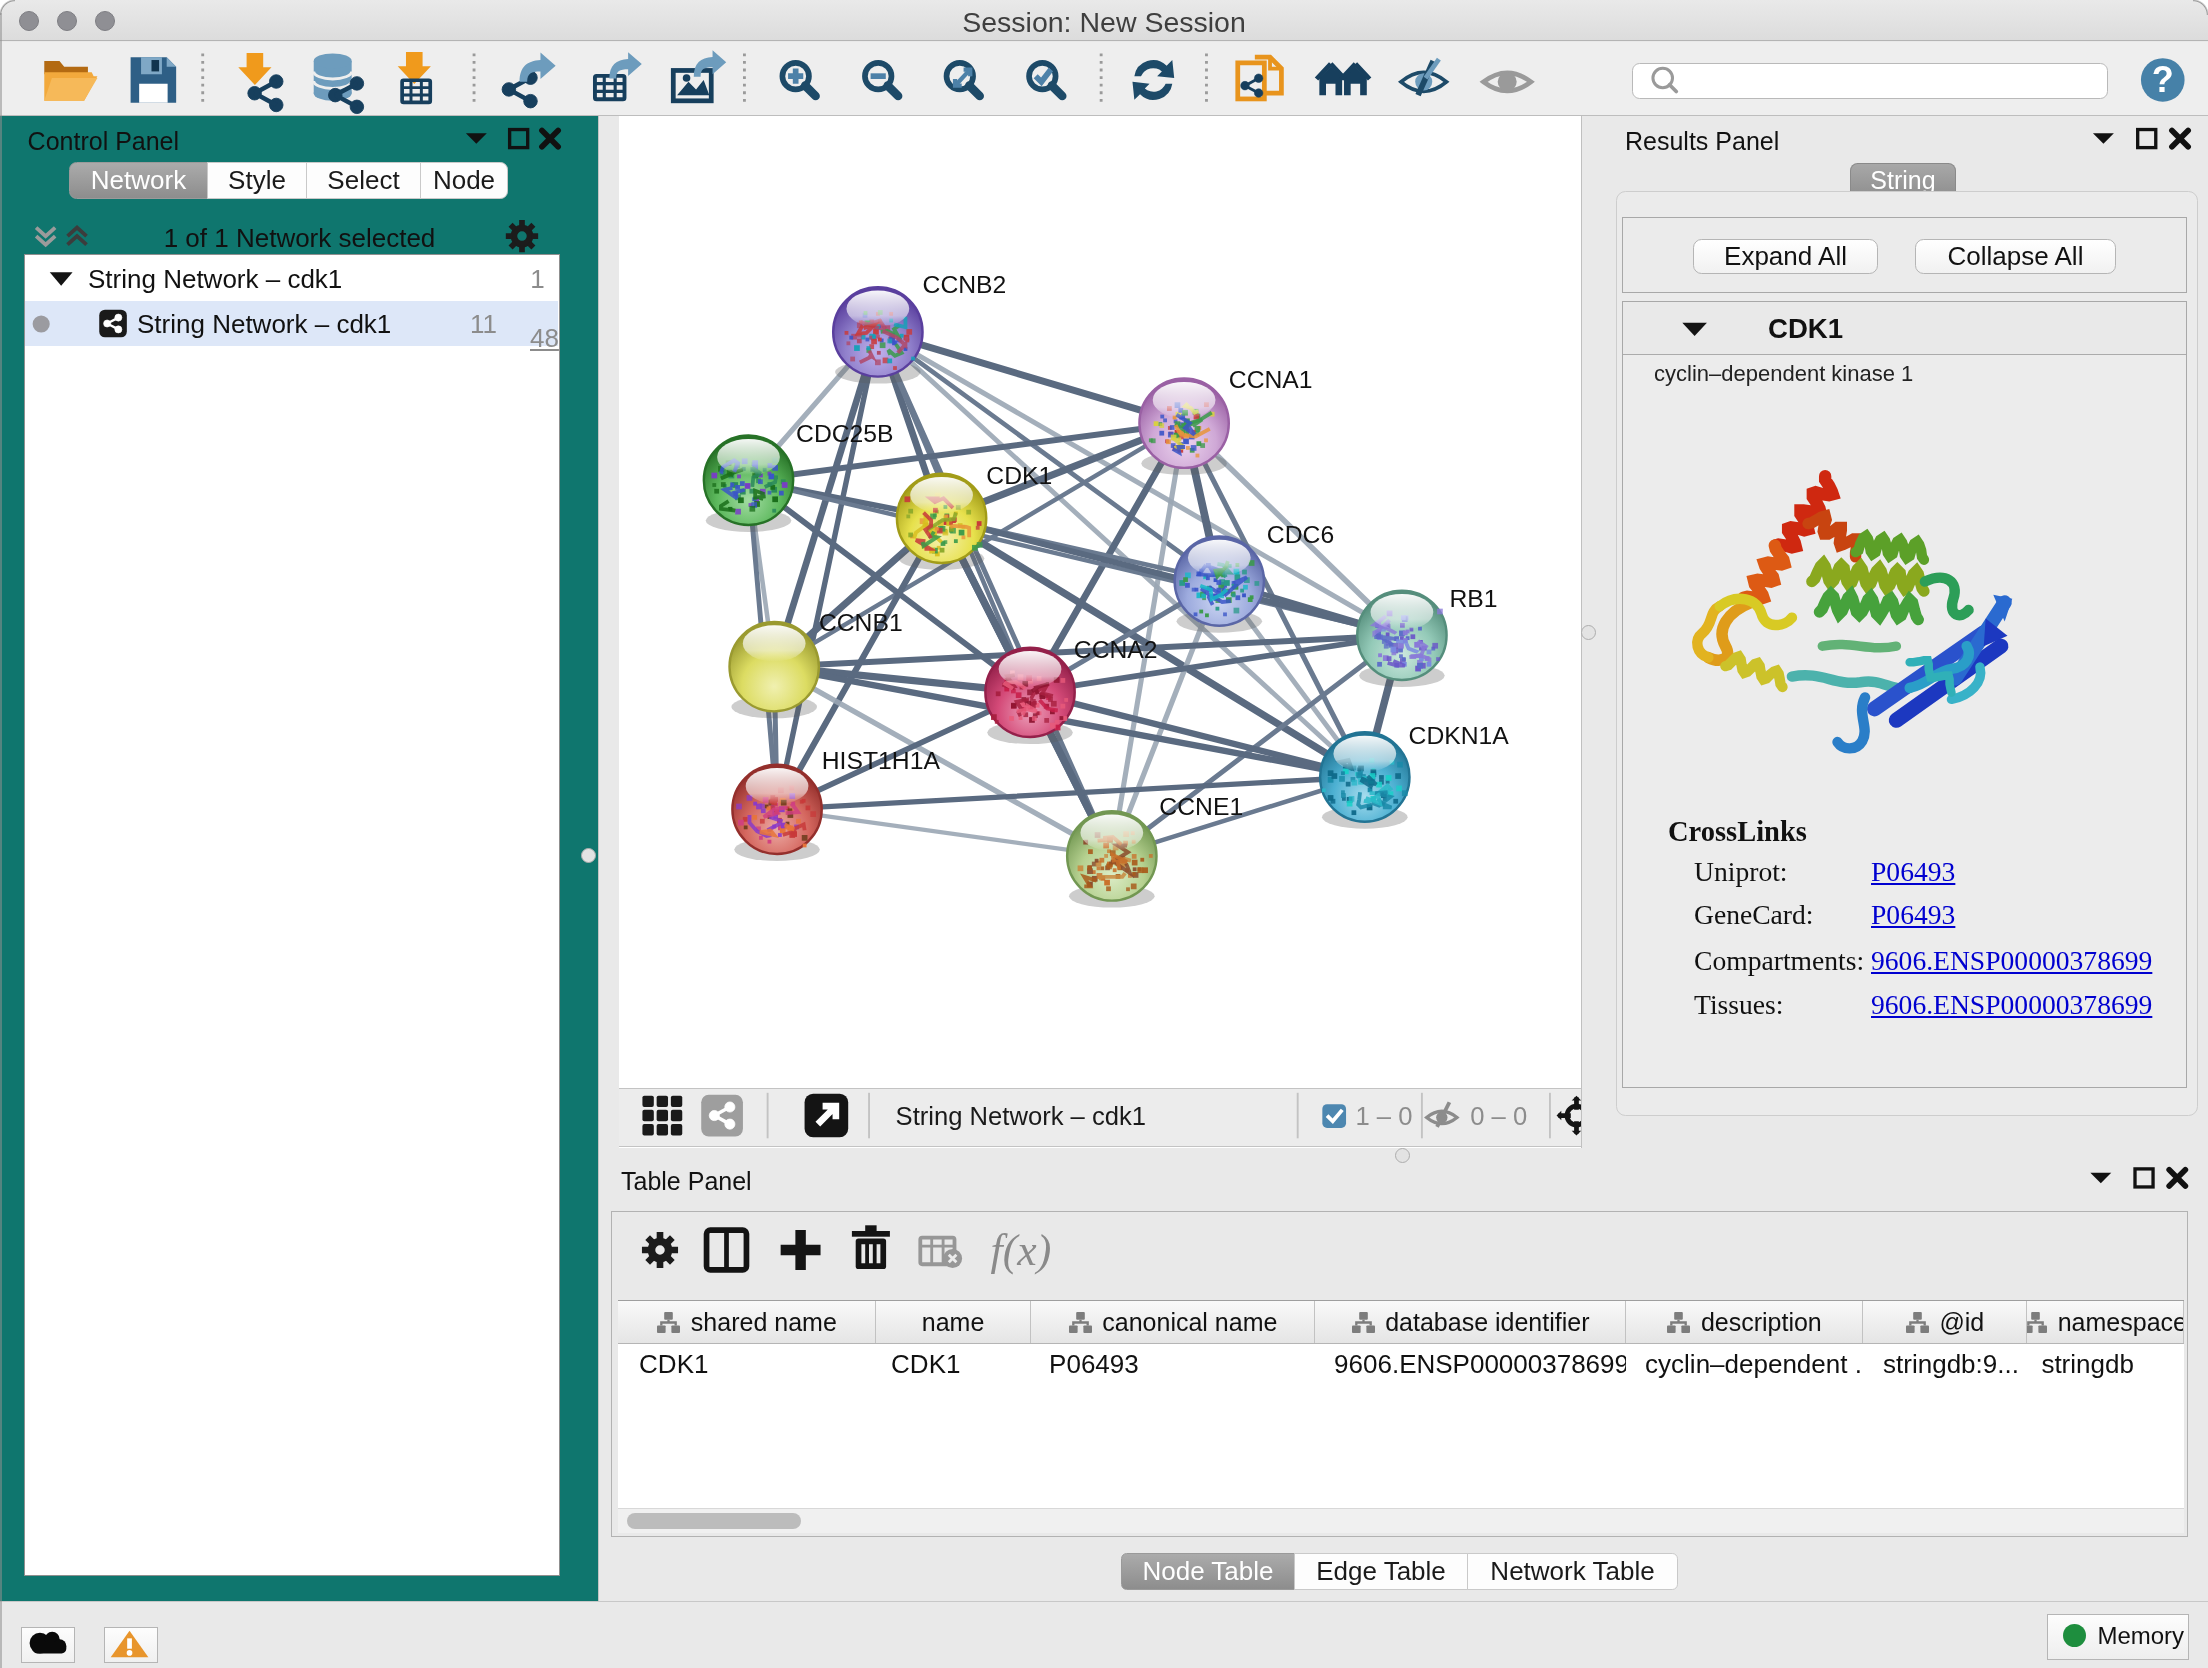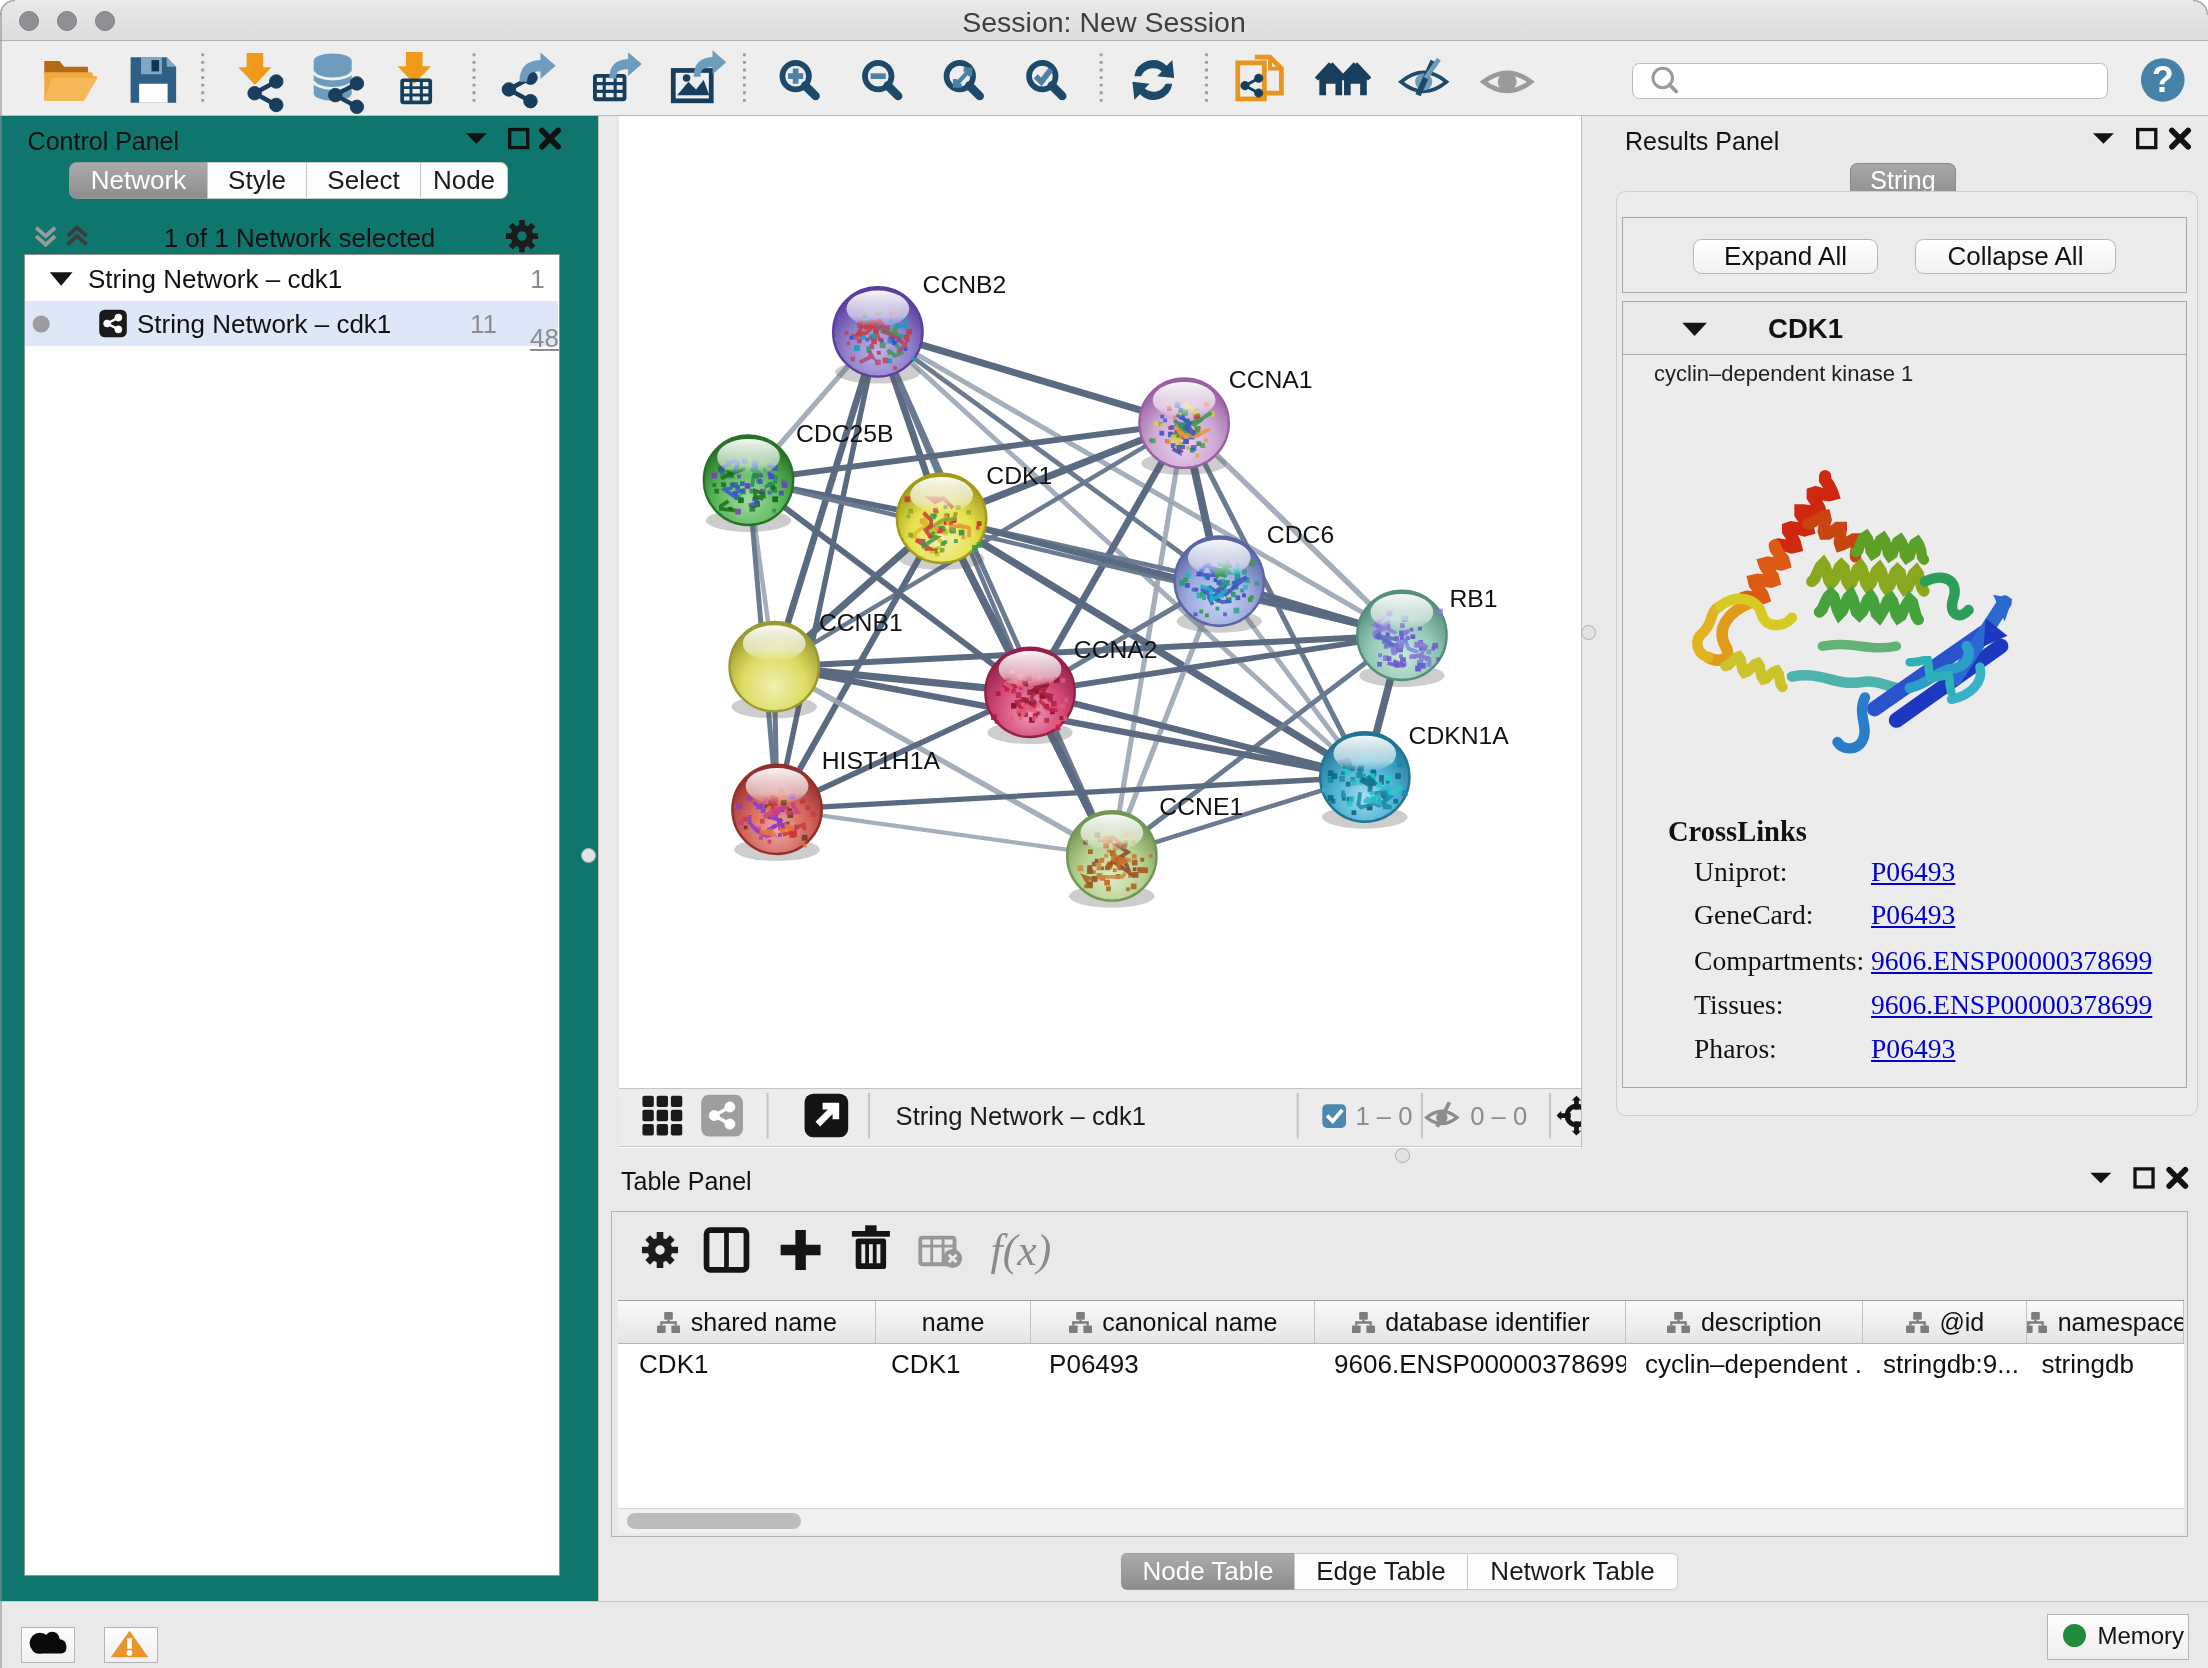--- a/index.html
+++ b/index.html
@@ -1238,21 +1238,20 @@
       <path d="M205 250 C196 268 210 282 202 296 C196 306 182 306 176 297" stroke="#2a7ec8" stroke-width="11" fill="none"></path>
       <path d="M252 240 C272 236 280 222 296 220 C312 218 318 206 312 196" stroke="#2a9ec8" stroke-width="11" fill="none"></path>
       <path d="M296 252 C316 248 330 234 326 218" stroke="#38b2c8" stroke-width="10" fill="none"></path>
       <path d="M252 213 L256 213 L262 212 L267 211 L271 211 L272 215 L272 220 L273 225 L274 229 L278 229 L284 228 L289 227 L293 227 L294 231 L294 236 L295 241 L296 245" stroke="#30b0b8" stroke-width="9" fill="none" stroke-opacity="1.0"></path>
     </svg>
     <div style="position:absolute;left:45px;top:514px;font-family:'Liberation Serif',serif;font-size:28.5px;font-weight:bold;color:#111;">CrossLinks</div>
     <div class="clrow" style="top:554px;"><span class="cll">Uniprot:</span><a class="cla">P06493</a></div>
     <div class="clrow" style="top:597px;"><span class="cll">GeneCard:</span><a class="cla">P06493</a></div>
     <div class="clrow" style="top:643px;"><span class="cll">Compartments:</span><a class="cla">9606.ENSP00000378699</a></div>
     <div class="clrow" style="top:687px;"><span class="cll">Tissues:</span><a class="cla">9606.ENSP00000378699</a></div>
-    <div class="clrow" style="top:731px;"><span class="cll">Pharos:</span><a class="cla">P06493</a></div>
   </div>
 </div>
 <div class="abs" id="tablepanel">
   <div style="position:absolute;left:22px;top:19px;" class="ptitle">Table Panel</div>
   <svg width="1609" height="57" style="position:absolute;left:0;top:0;" viewBox="0 0 1692 60">
     <path d="M1569 26 L1591 26 L1580 37 Z" fill="#111"></path>
     <rect x="1616" y="22" width="19" height="19" fill="none" stroke="#111" stroke-width="3.5"></rect>
     <path d="M1652 23 L1669 40 M1669 23 L1652 40" stroke="#111" stroke-width="6" stroke-linecap="round"></path>
   </svg>
   <div style="position:absolute;left:12.4px;top:63px;width:1577px;height:326px;background:#e9e9e9;border:1.9px solid #b2b2b2;">

